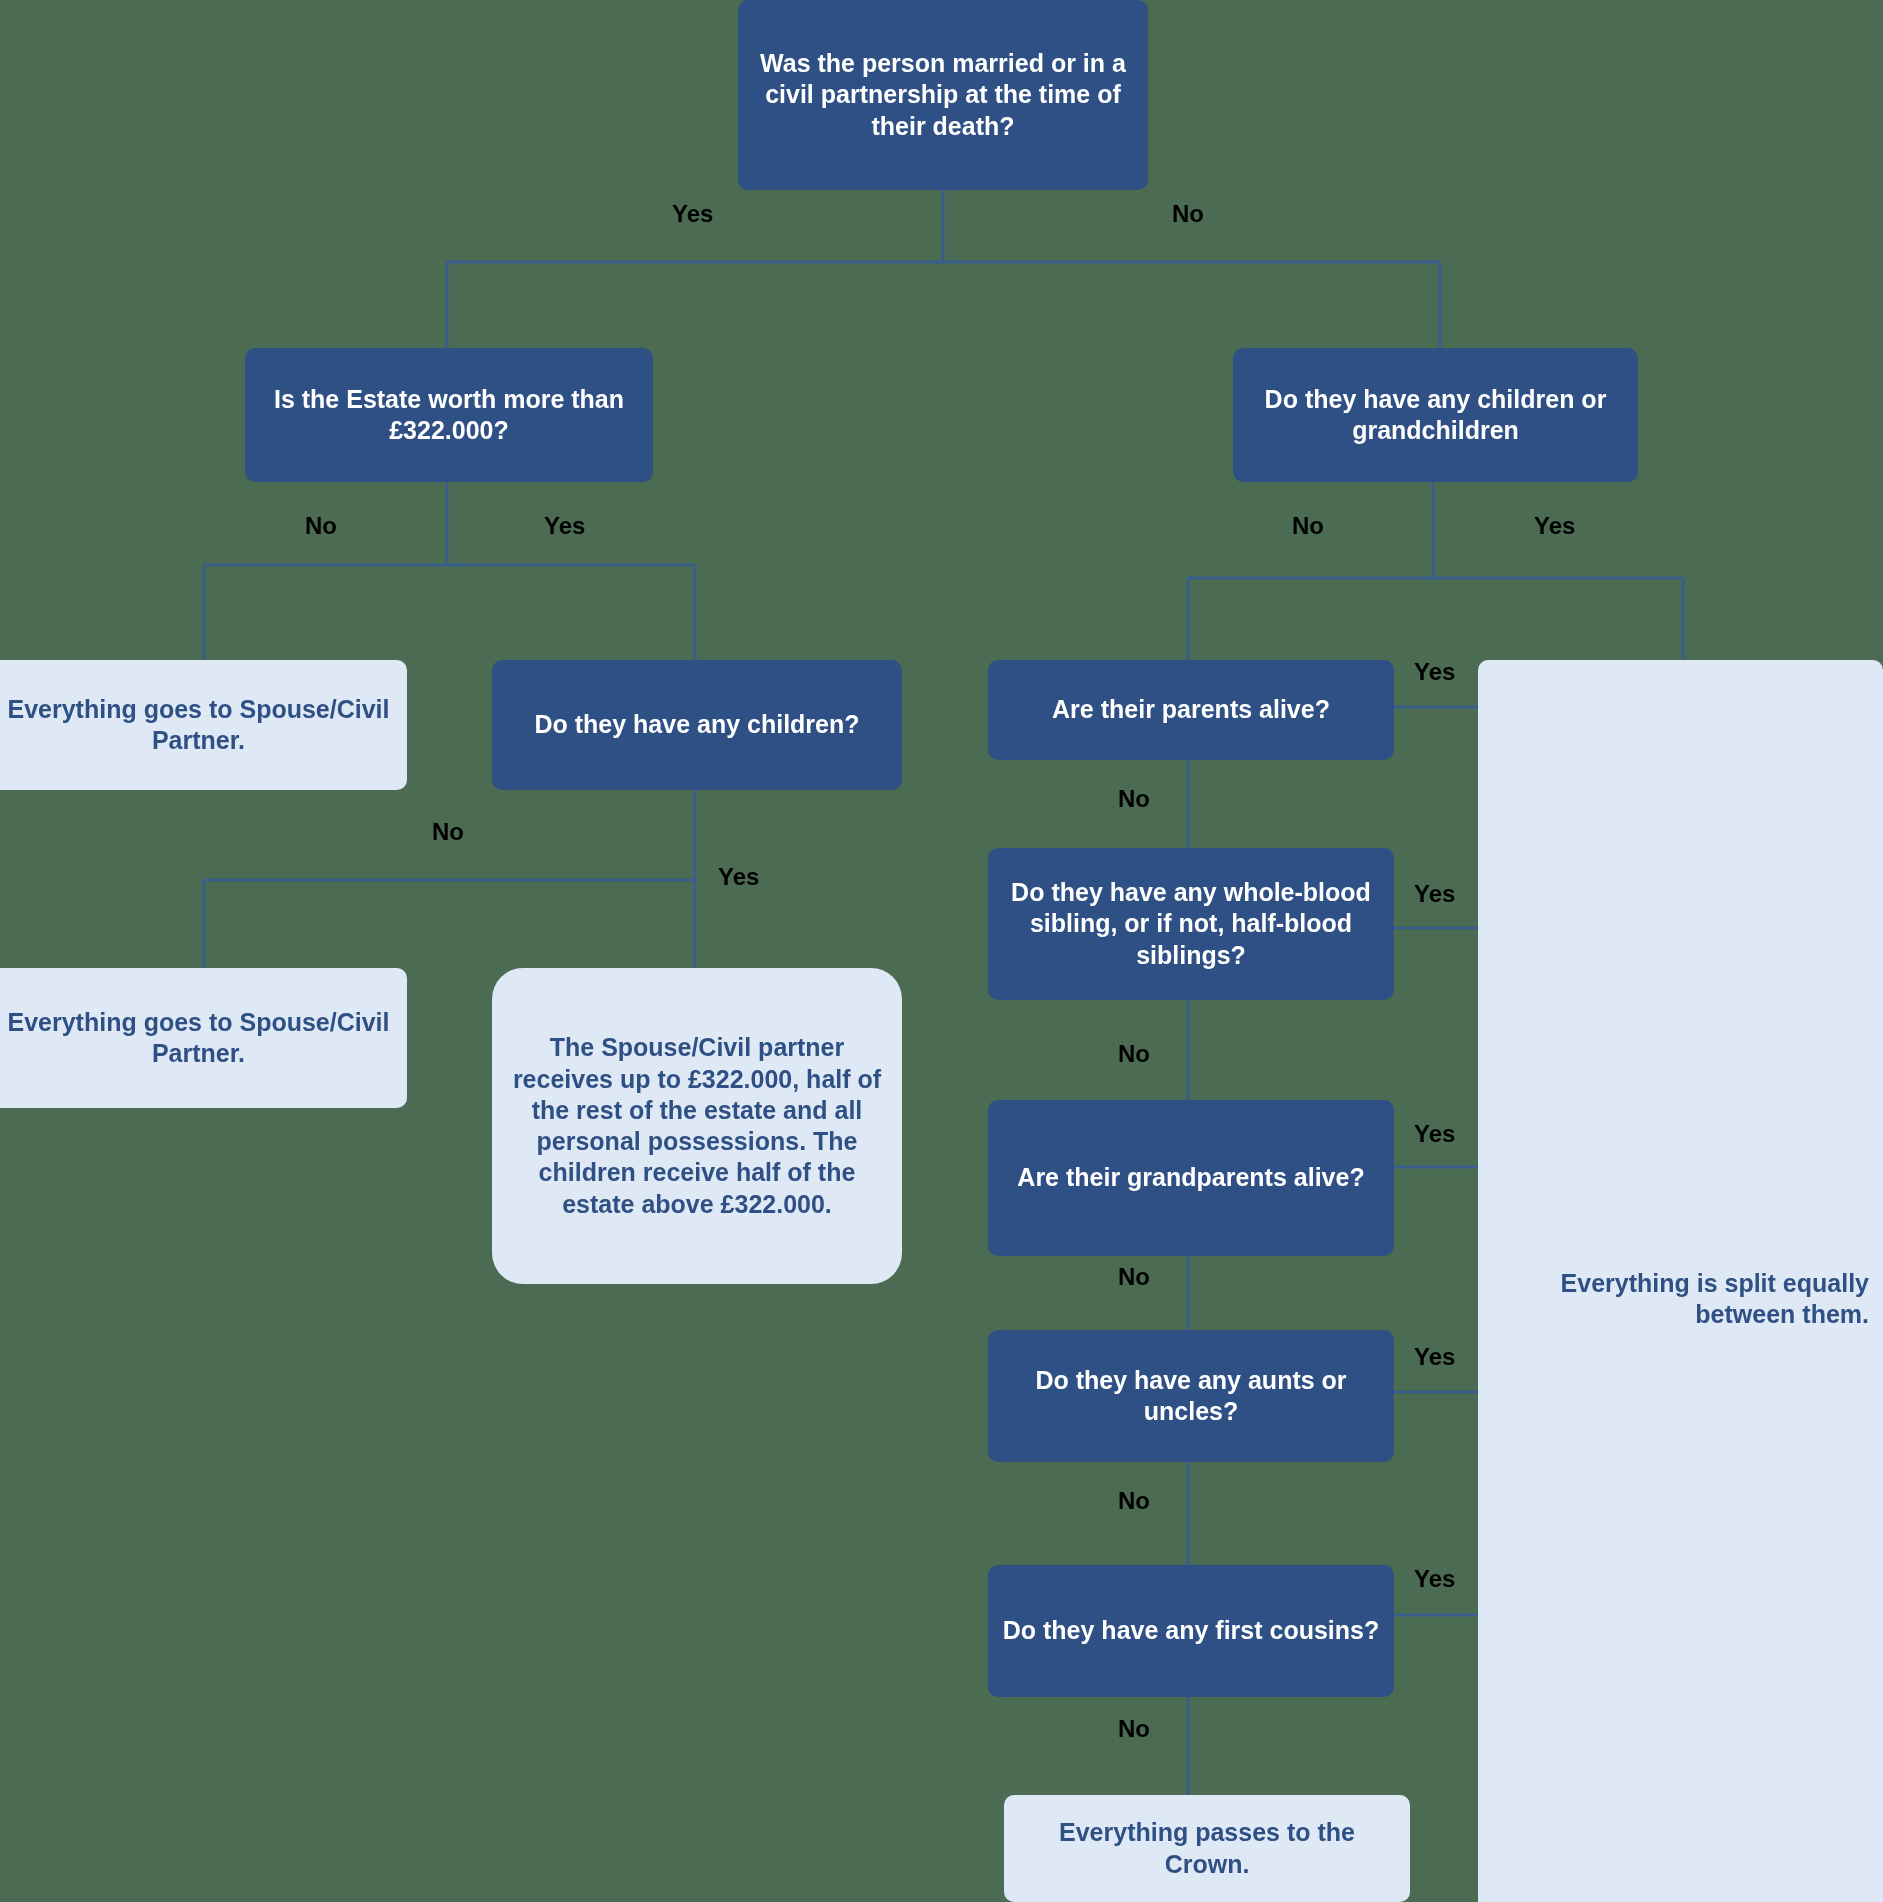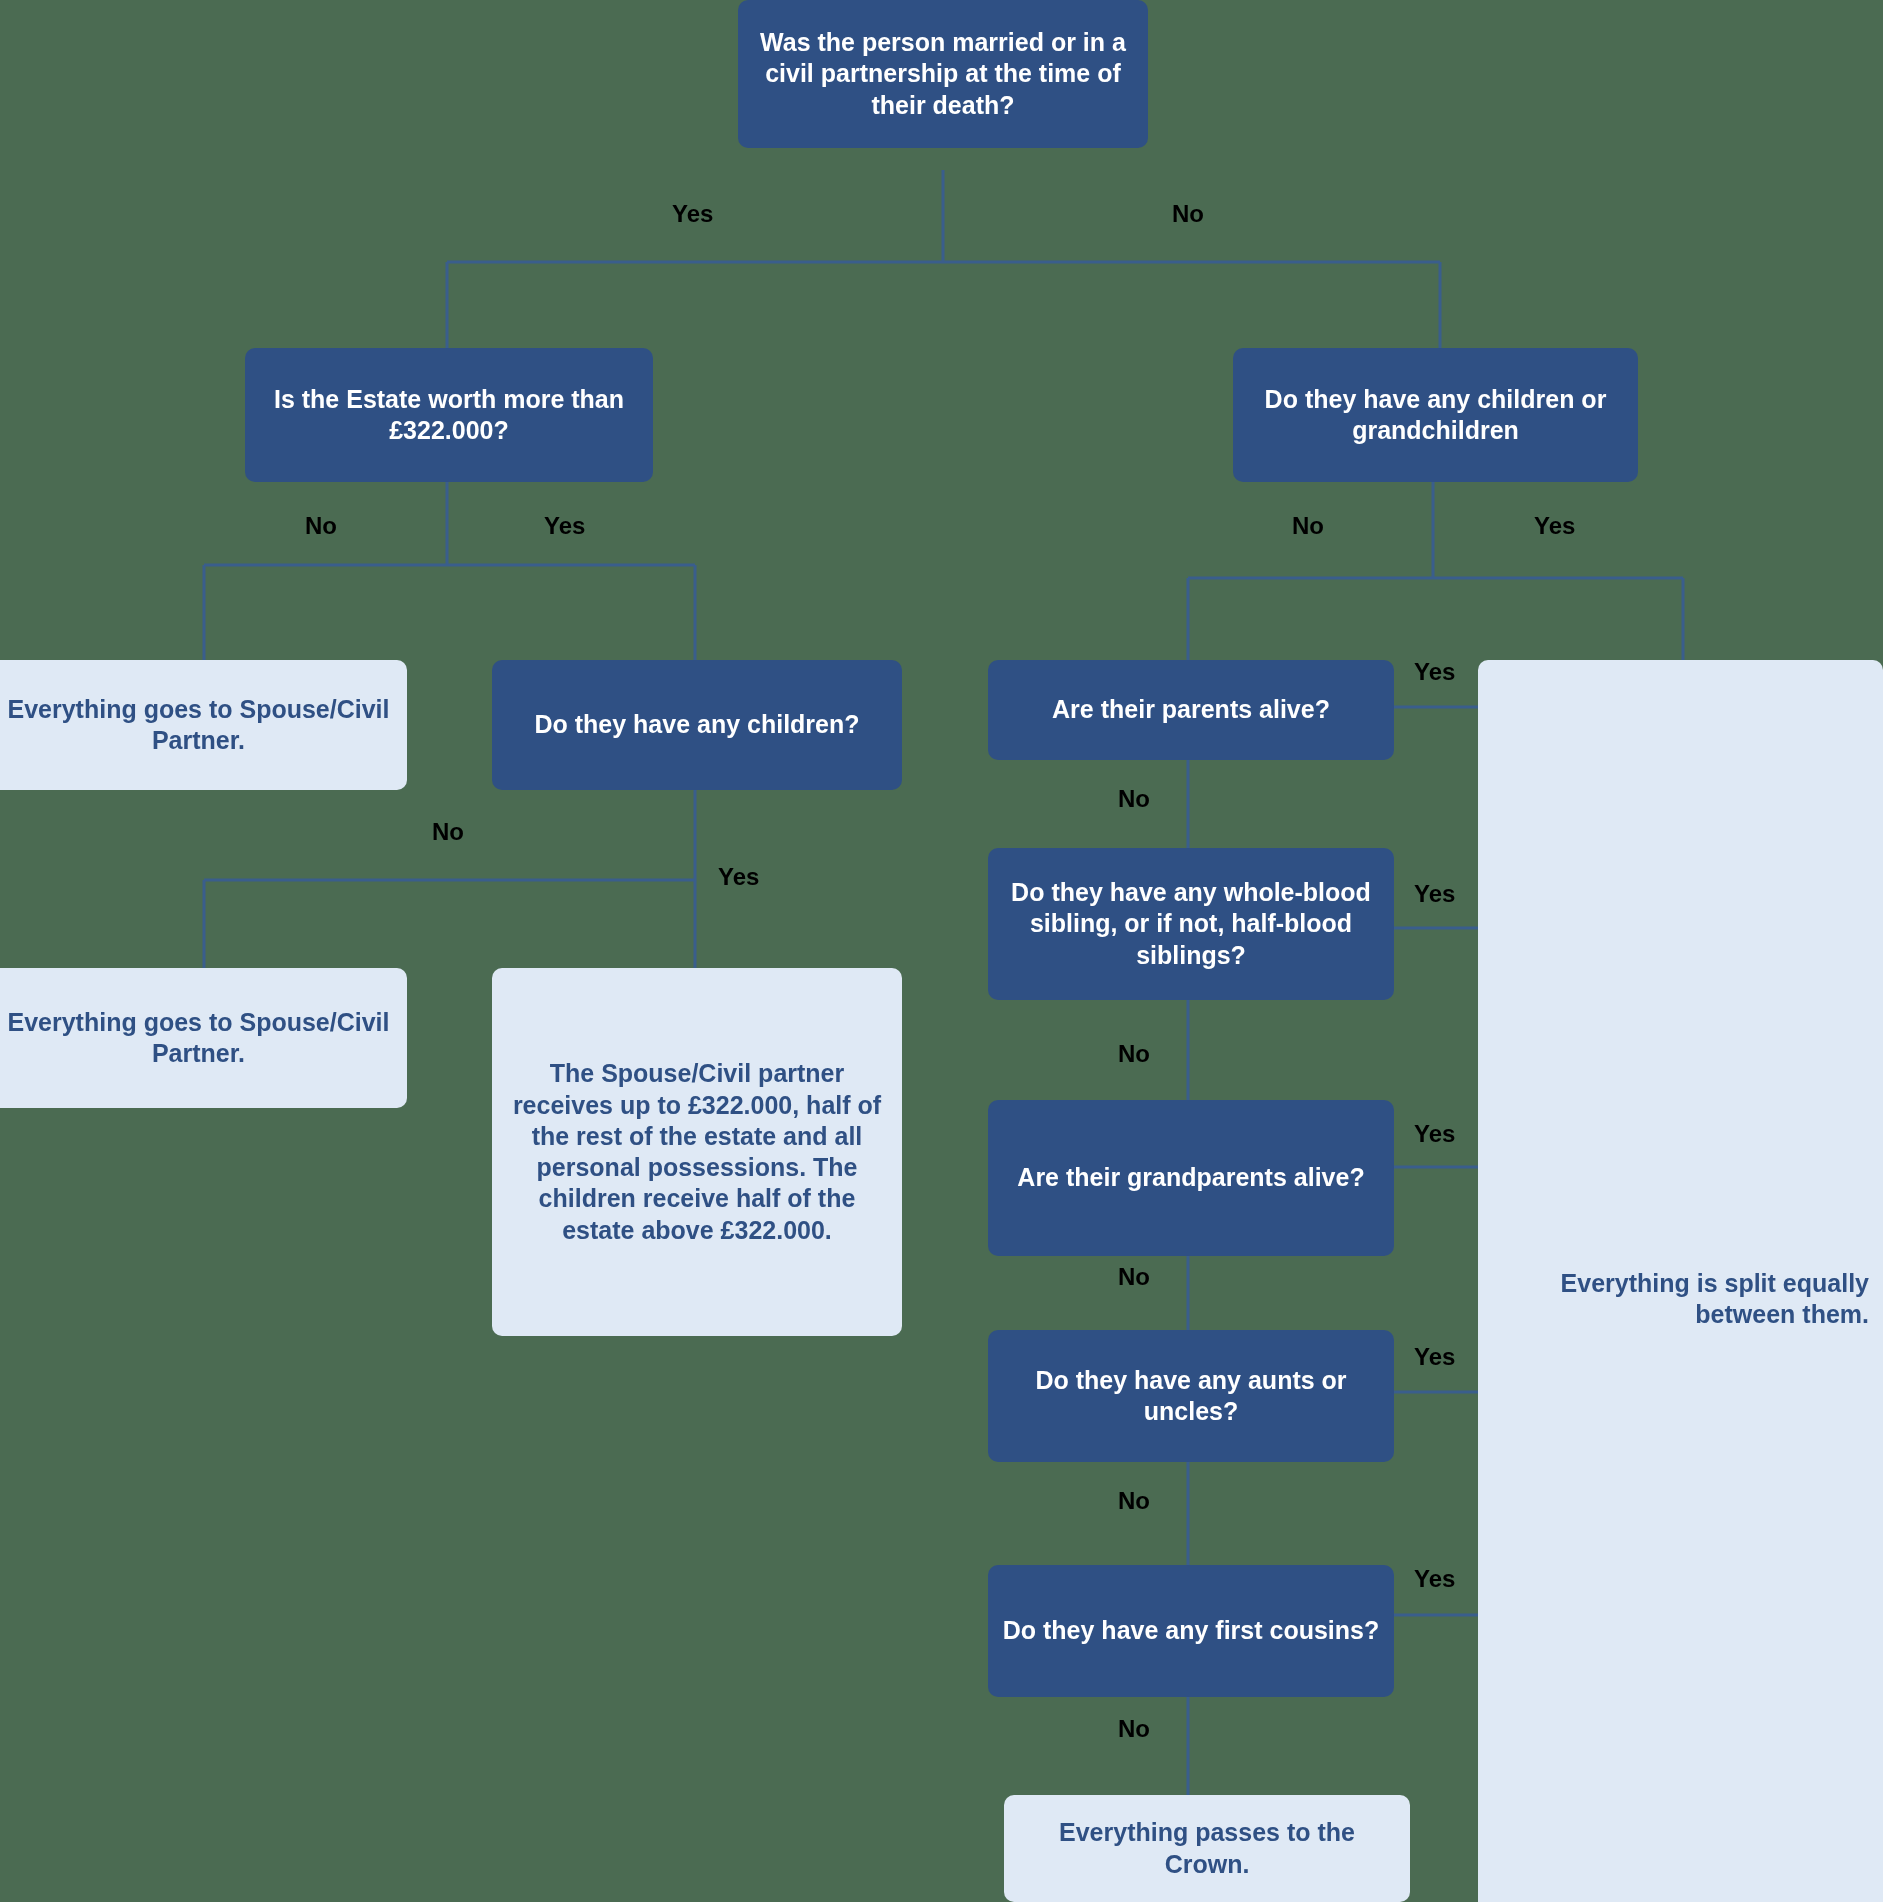--- a/index.html
+++ b/index.html
@@ -98,21 +98,21 @@
     <path class="line" d="M 1188 1462 L 1188 1565"></path>
     <path class="line" d="M 1188 1697 L 1188 1795"></path>
 
     <path class="line" d="M 1394 707 L 1478 707"></path>
     <path class="line" d="M 1394 928 L 1478 928"></path>
     <path class="line" d="M 1394 1167 L 1478 1167"></path>
     <path class="line" d="M 1394 1392 L 1478 1392"></path>
     <path class="line" d="M 1394 1615 L 1478 1615"></path>
   </svg>
 
-  <div class="node decision" style="left:738px; top:0px; width:410px; height:148px;">
+  <div class="node decision" style="left:738px; top:0px; width:410px; height:190px;">
     <span>Was the person married or in a civil partnership at the time of their death?</span>
   </div>
 
   <div class="node decision" style="left:245px; top:348px; width:408px; height:134px;">
     <span>Is the Estate worth more than £322.000?</span>
   </div>
 
   <div class="node decision" style="left:1233px; top:348px; width:405px; height:134px;">
     <span>Do they have any children or grandchildren</span>
   </div>
@@ -122,21 +122,21 @@
   </div>
 
   <div class="node decision" style="left:492px; top:660px; width:410px; height:130px;">
     <span>Do they have any children?</span>
   </div>
 
   <div class="node outcome" style="left:-10px; top:968px; width:417px; height:140px;">
     <span>Everything goes to Spouse/Civil Partner.</span>
   </div>
 
-  <div class="node outcome" style="left:492px; top:968px; width:410px; height:368px;">
+  <div class="node outcome" style="left:492px; top:968px; width:410px; height:316px;border-radius:31px;">
     <span>The Spouse/Civil partner receives up to £322.000, half of the rest of the estate and all personal possessions. The children receive half of the estate above £322.000.</span>
   </div>
 
   <div class="node decision" style="left:988px; top:660px; width:406px; height:100px;">
     <span>Are their parents alive?</span>
   </div>
 
   <div class="node decision" style="left:988px; top:848px; width:406px; height:152px;">
     <span>Do they have any whole-blood sibling, or if not, half-blood siblings?</span>
   </div>

